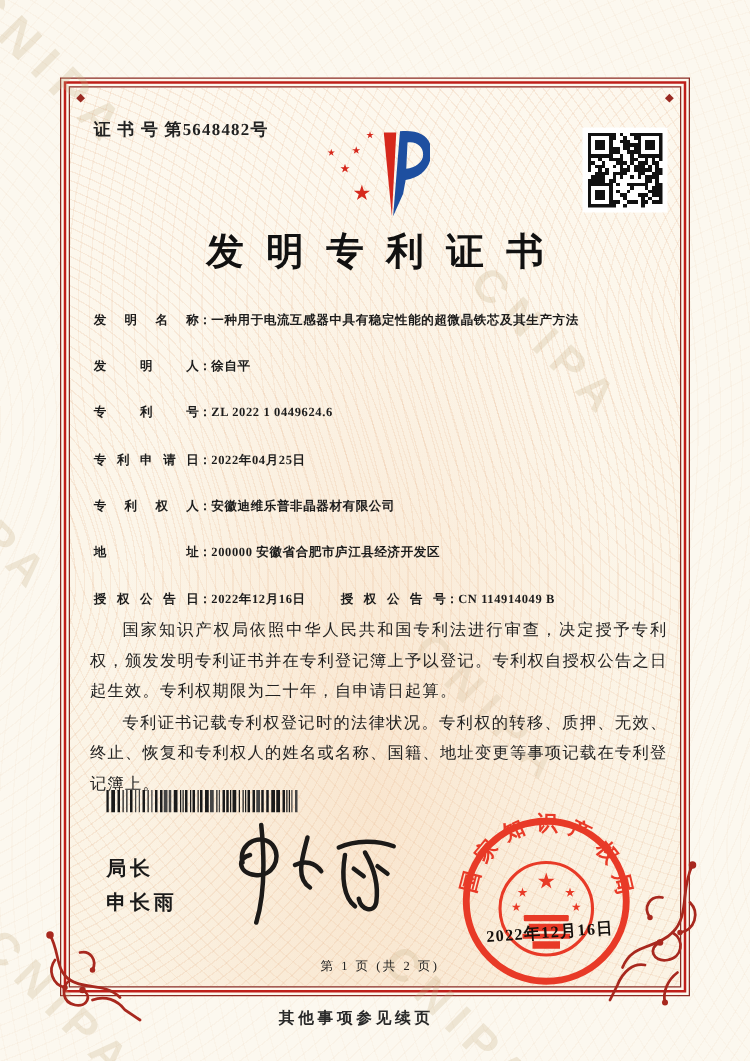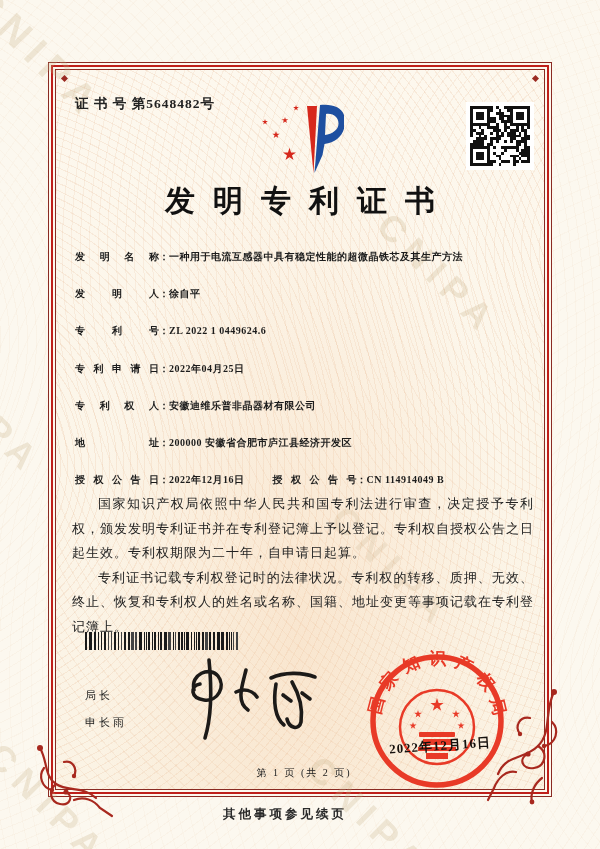--- a/index.html
+++ b/index.html
@@ -46,21 +46,21 @@
     letter-spacing:18px;text-indent:18px;
   }
   .fields{position:absolute;left:75px;top:246px;width:462px;font-size:10px;color:#1c1c1c;}
   .frow{height:37.2px;line-height:22px;font-weight:600;white-space:nowrap;}
   .lbl{display:inline-block;width:84px;text-align:justify;text-align-last:justify;vertical-align:top;}
   .frow .val{letter-spacing:.5px;}
   .grant-right{display:inline-block;margin-left:28px;}
   .paras{position:absolute;left:72px;top:492px;width:462px;font-size:13px;line-height:24.5px;color:#222;letter-spacing:1px;text-align:justify;}
   .paras p{margin:0;text-indent:2em;}
   .barcode{position:absolute;left:85px;top:632px;line-height:0;}
-  .signer{position:absolute;left:85px;top:682px;font-size:11px;font-weight:400;color:#1a1a1a;letter-spacing:3px;line-height:27px;}
+  .signer{position:absolute;left:85px;top:682px;font-size:16px;font-weight:700;color:#1a1a1a;letter-spacing:3px;line-height:27px;}
   .signature{position:absolute;left:178px;top:650px;line-height:0;}
   .seal{position:absolute;left:366px;top:650px;line-height:0;opacity:.95;}
   .seal-date{
     position:absolute;left:372px;top:737px;width:136px;text-align:center;
     font-size:13px;font-weight:700;color:#15100d;letter-spacing:1px;
     transform:rotate(-4deg);
   }
   .page-info{position:absolute;left:14px;top:766px;width:580px;text-align:center;font-size:10px;color:#222;letter-spacing:2px;}
   .footer-note{position:absolute;left:0;top:806px;width:570px;text-align:center;font-size:12.5px;font-weight:600;color:#2a2a2a;letter-spacing:3px;}
   .flourish{position:absolute;z-index:3;line-height:0;}

